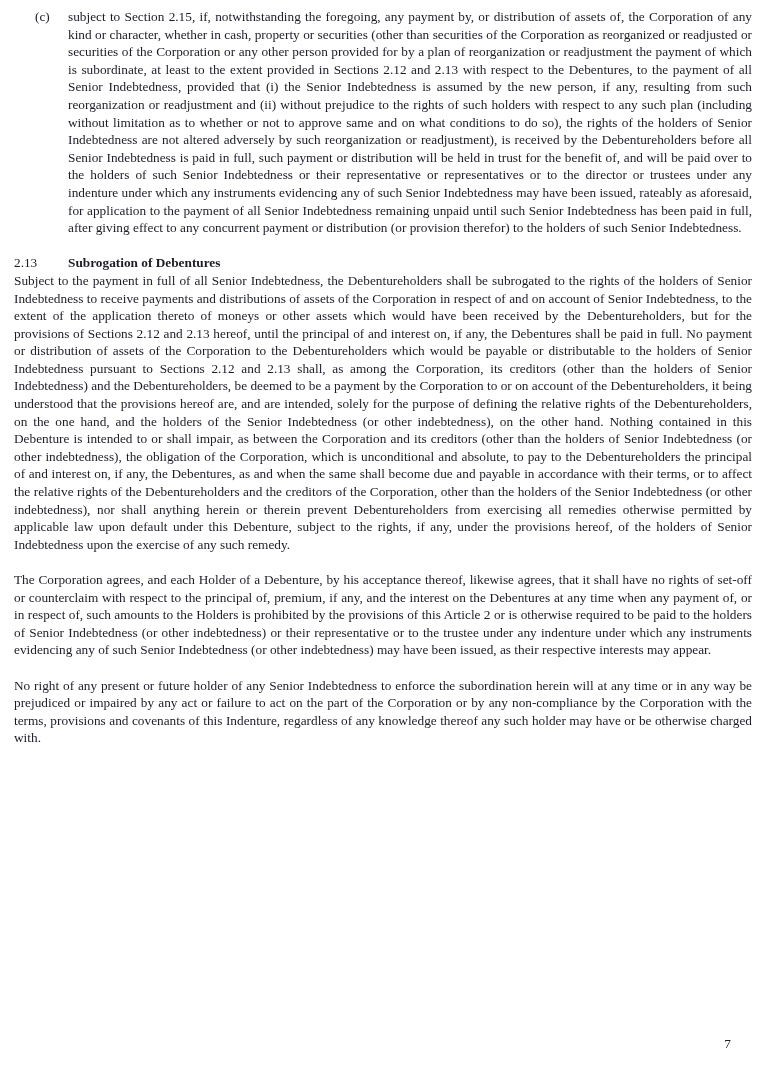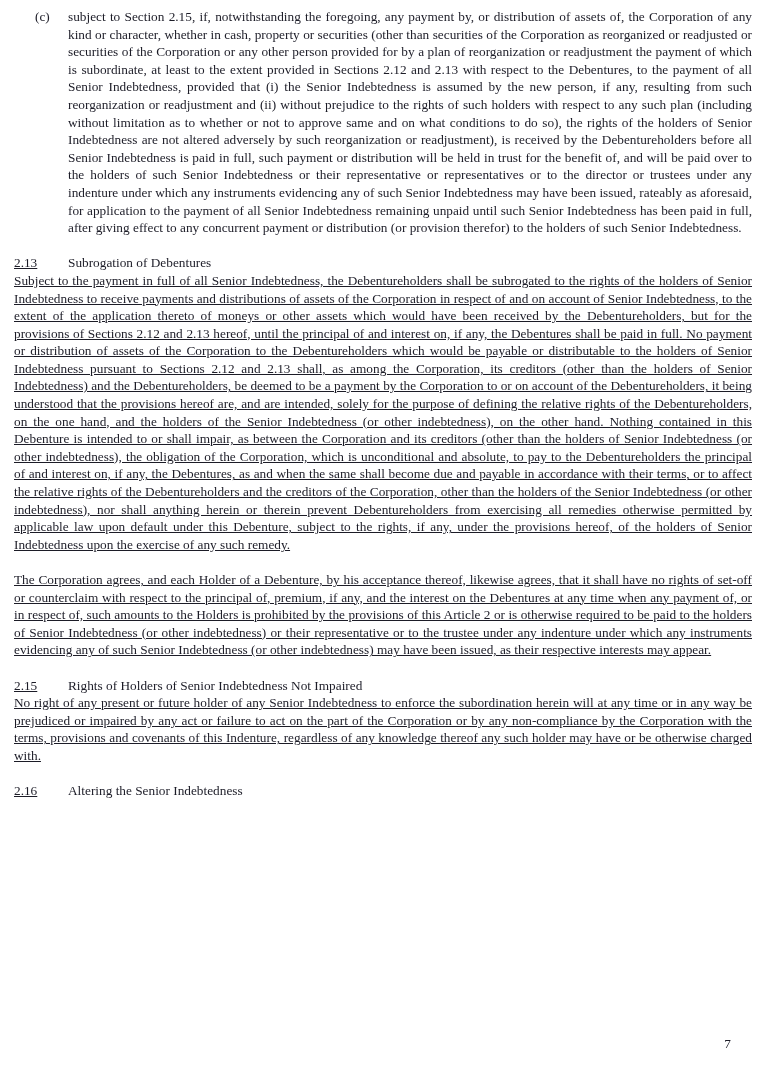--- a/index.html
+++ b/index.html
@@ -35,28 +35,26 @@
   }
   .section {
     margin-top: 17.6px;
   }
   .section-heading {
     white-space: nowrap;
   }
   .section-number {
     display: inline-block;
     width: 54px;
-    text-decoration: underline;
   }
   .section-title {
-    font-weight: normal;
+    font-weight: bold;
   }
   .section-body {
     text-align: justify;
-    text-decoration: underline;
   }
   .page-number {
     position: absolute;
     right: 36px;
     bottom: 12px;
   }
 </style>
 </head>
 <body>
 
@@ -72,27 +70,21 @@
       <span class="section-number">2.13</span><span class="section-title">Subrogation of Debentures</span>
     </div>
     <div class="section-body">Subject to the payment in full of all Senior Indebtedness, the Debentureholders shall be subrogated to the rights of the holders of Senior Indebtedness to receive payments and distributions of assets of the Corporation in respect of and on account of Senior Indebtedness, to the extent of the application thereto of moneys or other assets which would have been received by the Debentureholders, but for the provisions of Sections 2.12 and 2.13 hereof, until the principal of and interest on, if any, the Debentures shall be paid in full. No payment or distribution of assets of the Corporation to the Debentureholders which would be payable or distributable to the holders of Senior Indebtedness pursuant to Sections 2.12 and 2.13 shall, as among the Corporation, its creditors (other than the holders of Senior Indebtedness) and the Debentureholders, be deemed to be a payment by the Corporation to or on account of the Debentureholders, it being understood that the provisions hereof are, and are intended, solely for the purpose of defining the relative rights of the Debentureholders, on the one hand, and the holders of the Senior Indebtedness (or other indebtedness), on the other hand. Nothing contained in this Debenture is intended to or shall impair, as between the Corporation and its creditors (other than the holders of Senior Indebtedness (or other indebtedness), the obligation of the Corporation, which is unconditional and absolute, to pay to the Debentureholders the principal of and interest on, if any, the Debentures, as and when the same shall become due and payable in accordance with their terms, or to affect the relative rights of the Debentureholders and the creditors of the Corporation, other than the holders of the Senior Indebtedness (or other indebtedness), nor shall anything herein or therein prevent Debentureholders from exercising all remedies otherwise permitted by applicable law upon default under this Debenture, subject to the rights, if any, under the provisions hereof, of the holders of Senior Indebtedness upon the exercise of any such remedy.</div>
   </div>
 
   <div class="section">
     <div class="section-body">The Corporation agrees, and each Holder of a Debenture, by his acceptance thereof, likewise agrees, that it shall have no rights of set-off or counterclaim with respect to the principal of, premium, if any, and the interest on the Debentures at any time when any payment of, or in respect of, such amounts to the Holders is prohibited by the provisions of this Article 2 or is otherwise required to be paid to the holders of Senior Indebtedness (or other indebtedness) or their representative or to the trustee under any indenture under which any instruments evidencing any of such Senior Indebtedness (or other indebtedness) may have been issued, as their respective interests may appear.</div>
   </div>
 
   <div class="section">
-    <div class="section-heading">
-      <span class="section-number">2.15</span><span class="section-title">Rights of Holders of Senior Indebtedness Not Impaired</span>
-    </div>
     <div class="section-body">No right of any present or future holder of any Senior Indebtedness to enforce the subordination herein will at any time or in any way be prejudiced or impaired by any act or failure to act on the part of the Corporation or by any non-compliance by the Corporation with the terms, provisions and covenants of this Indenture, regardless of any knowledge thereof any such holder may have or be otherwise charged with.</div>
   </div>
 
   <div class="section">
-    <div class="section-heading">
-      <span class="section-number">2.16</span><span class="section-title">Altering the Senior Indebtedness</span>
-    </div>
   </div>
 
   <div class="page-number">7</div>
 
 </div>
 
 </body></html>

